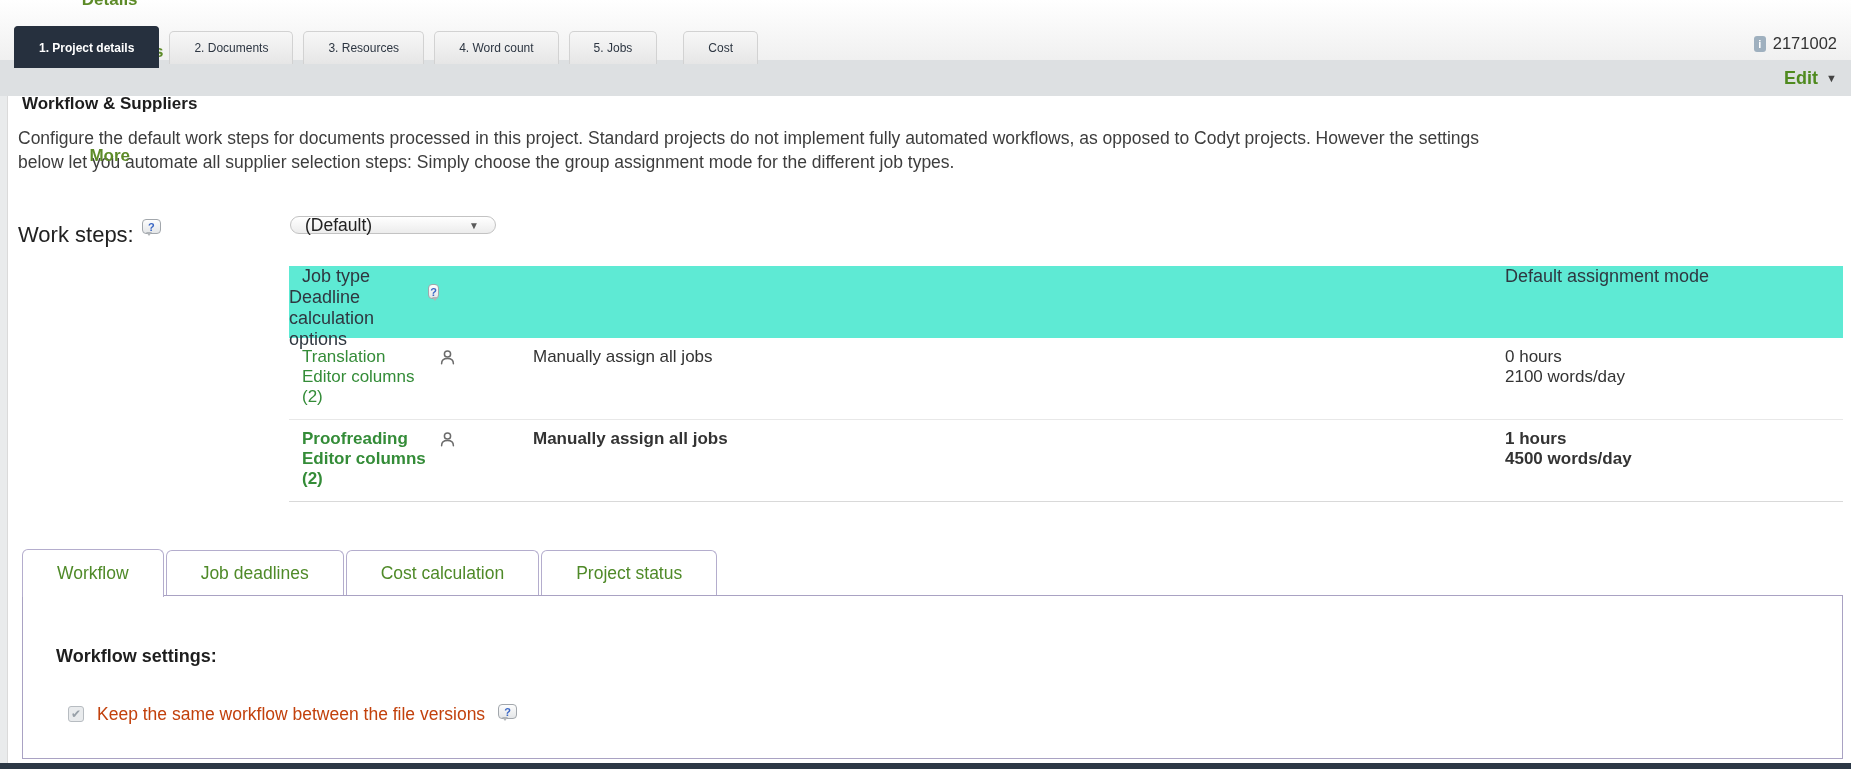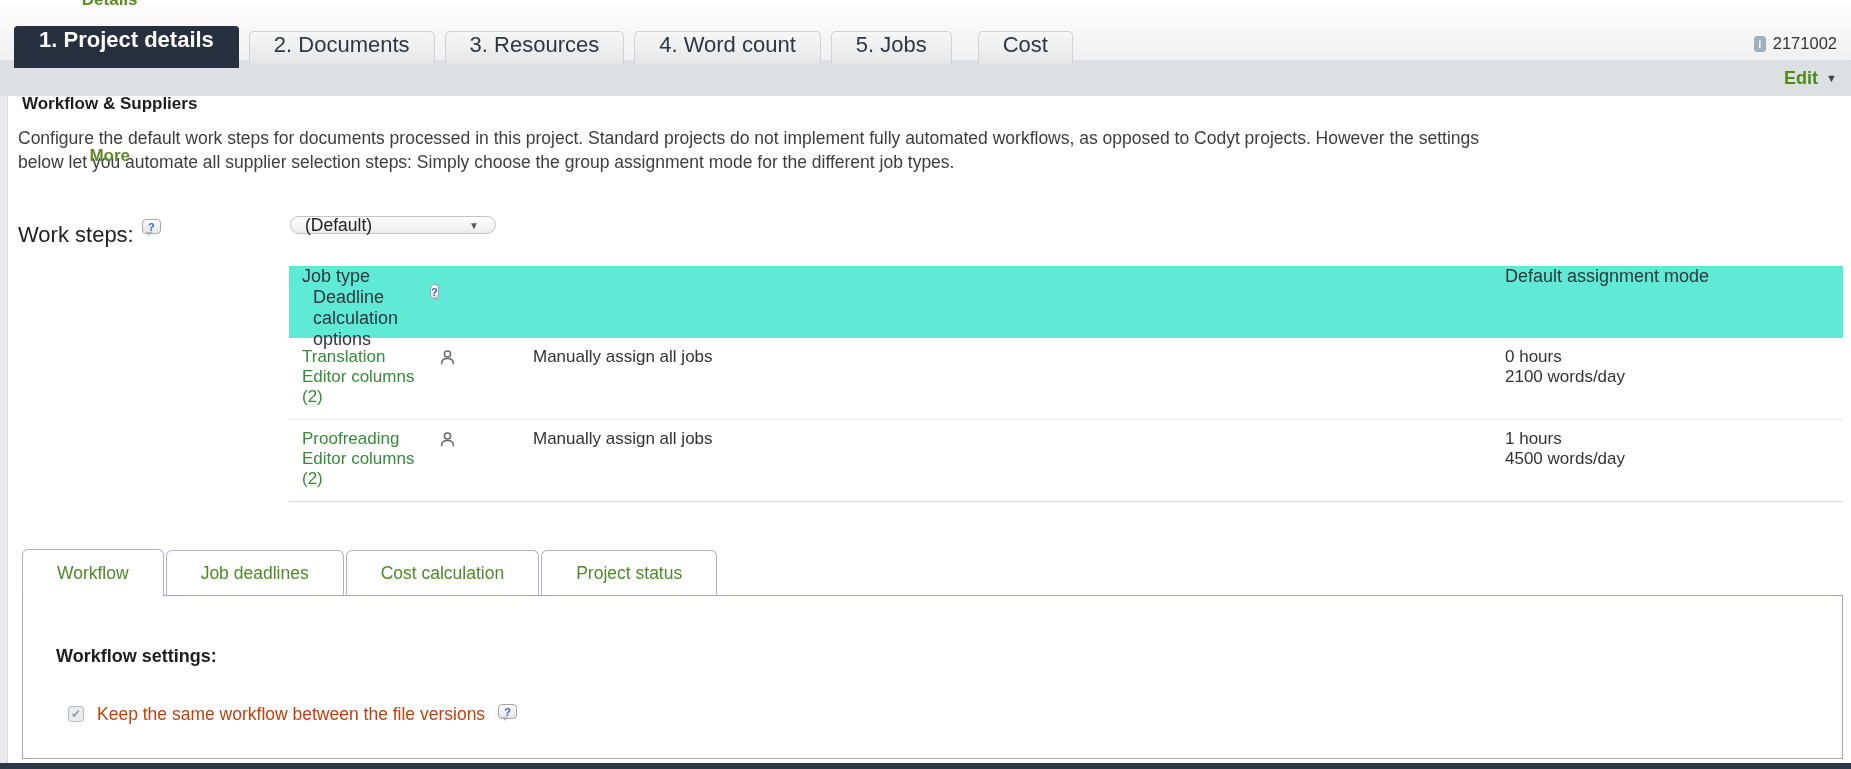--- a/index.html
+++ b/index.html
@@ -4,23 +4,23 @@
 <style>
   * { margin:0; padding:0; box-sizing:border-box; }
   html,body { background:#fff; }
   body { font-family:"Liberation Sans", sans-serif; color:#3c3c3c; }
   #app { position:relative; width:1851px; height:769px; background:#fff; overflow:hidden; }
 
   
   .header-top { position:absolute; left:0; top:0; width:1851px; height:60px;
     background:linear-gradient(#ffffff, #f0f0f0); }
   .tabstrip { position:absolute; left:14px; top:0; height:64px; display:flex; align-items:flex-end; z-index:3; }
-  .tab { height:33px; margin-right:10px; padding:0 24px; display:flex; 
+  .tab { height:33px; margin-right:10px; padding:0 24px; display:flex; align-items:center;
     background:linear-gradient(#f7f7f7,#e6e6e6); border:1px solid #d2d2d2; border-bottom:none;
-    border-radius:5px 5px 0 0; font-size:22px; color:#2d3642; white-space:nowrap; cursor:pointer; }
+    border-radius:5px 5px 0 0; font-size:12px; color:#2d3642; white-space:nowrap; cursor:pointer; }
   .tab.active { height:42px; background:#26303e; border-color:#26303e; color:#fff; font-weight:bold;
     border-radius:4px 4px 0 0; margin-bottom:-4px; z-index:4; }
   .tab.cost-tab { margin-left:16px; }
 
   .project-id-wrap { position:absolute; right:14px; top:34px; display:flex; align-items:center; gap:7px; z-index:2; }
   .info-icon { width:12px; height:16px; border-radius:3px; background:#9fb0bf; color:#fff;
     font-size:11px; font-weight:bold; display:flex; align-items:center; justify-content:center; }
   .project-id { font-size:16.5px; color:#333; }
 
   
@@ -52,24 +52,24 @@
     display:flex; align-items:center; cursor:pointer; }
   .dropdown-value { font-size:17.5px; color:#222; margin-left:14px; flex:1; }
   .dropdown-caret { font-size:10px; color:#5a5a5a; margin-right:16px; }
 
   
   .wtable { position:absolute; left:289px; top:266px; width:1554px; background:#fff;
     border-bottom:1px solid #d9d9d9; }
   .wtable-header { display:grid; grid-template-columns:150px 94px 1fr 338px; height:72px; background:#5eead4;
     align-items:center; font-size:18px; color:#2f3740; }
   .wtable-header .h-jobtype { grid-column:1 / span 2; padding-left:13px; }
-  .wtable-header .h-deadline { display:flex; align-items:flex-start; gap:24px;padding-left:24px; }
+  .wtable-header .h-deadline { display:flex; align-items:flex-start; gap:24px; }
   .wtable-row { display:grid; grid-template-columns:150px 94px 1fr 338px; padding:9px 0 12px 0;
     border-bottom:1px solid #e8e8e8; }
-  .wtable-row:last-child { border-bottom:none; }
+  .wtable-row:last-child { border-bottom:none;font-weight:bold; }
   .cell-jobtype { padding-left:13px; line-height:20px; }
   .link-green { color:#348c38; font-size:17px; cursor:pointer; display:block; }
   .cell-icon { padding-top:2px; }
   .person-icon { display:inline-block; vertical-align:top; }
   .cell-mode { font-size:17px; color:#333; line-height:20px; }
   .cell-deadline { font-size:17px; color:#333; line-height:20px; }
 
   
   .ltabs { position:absolute; left:22px; top:549px; display:flex; align-items:flex-end; z-index:2; }
   .ltab { height:45px; padding:0 34px; display:flex; align-items:center; background:#fff;

